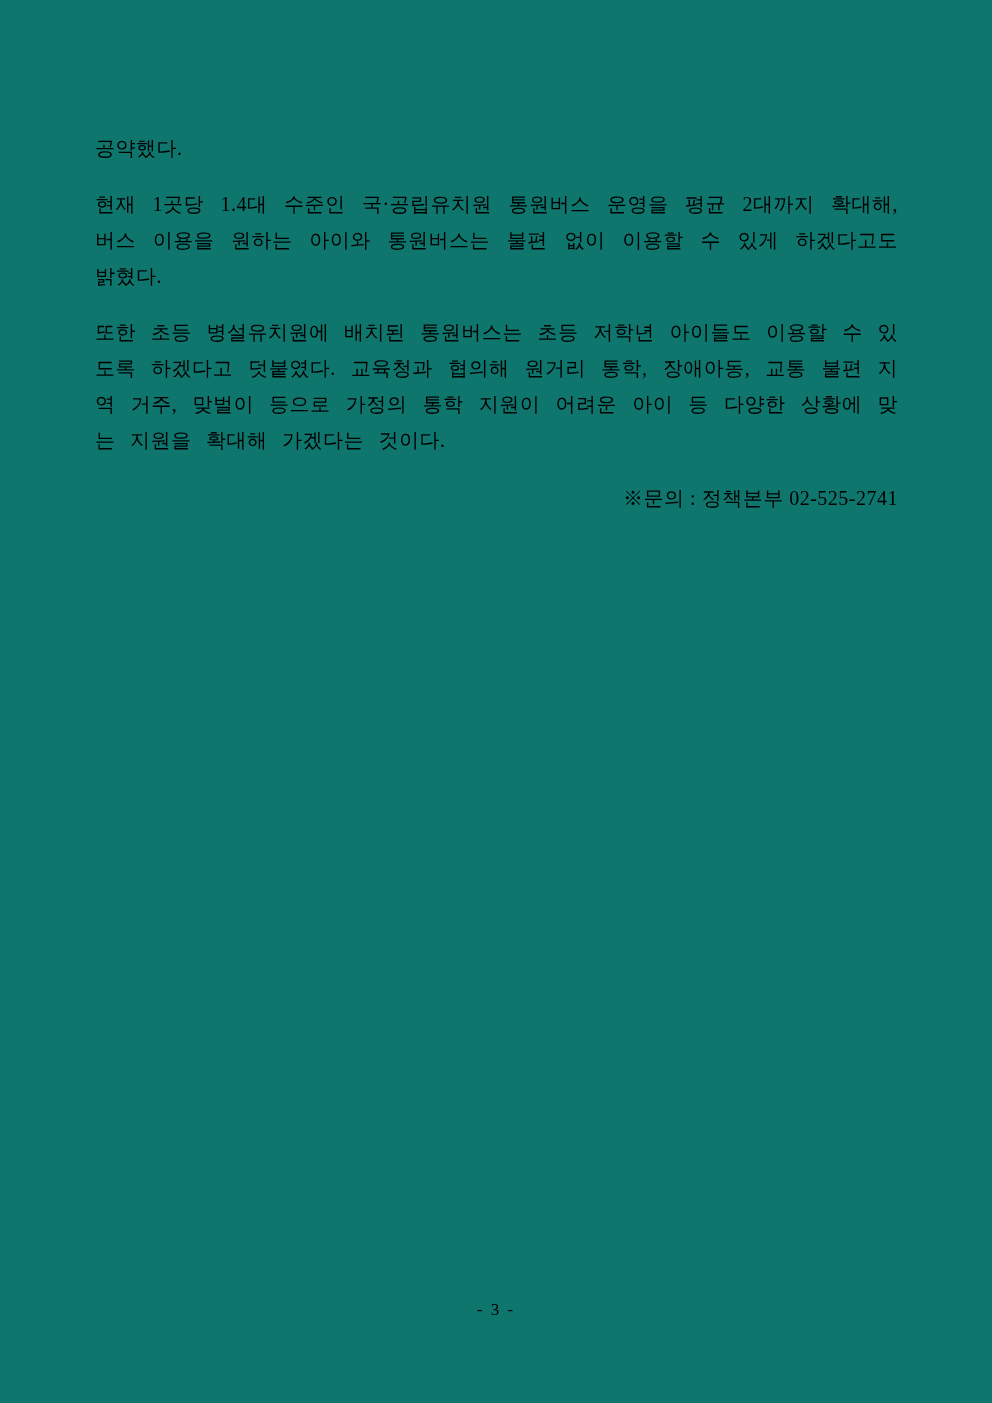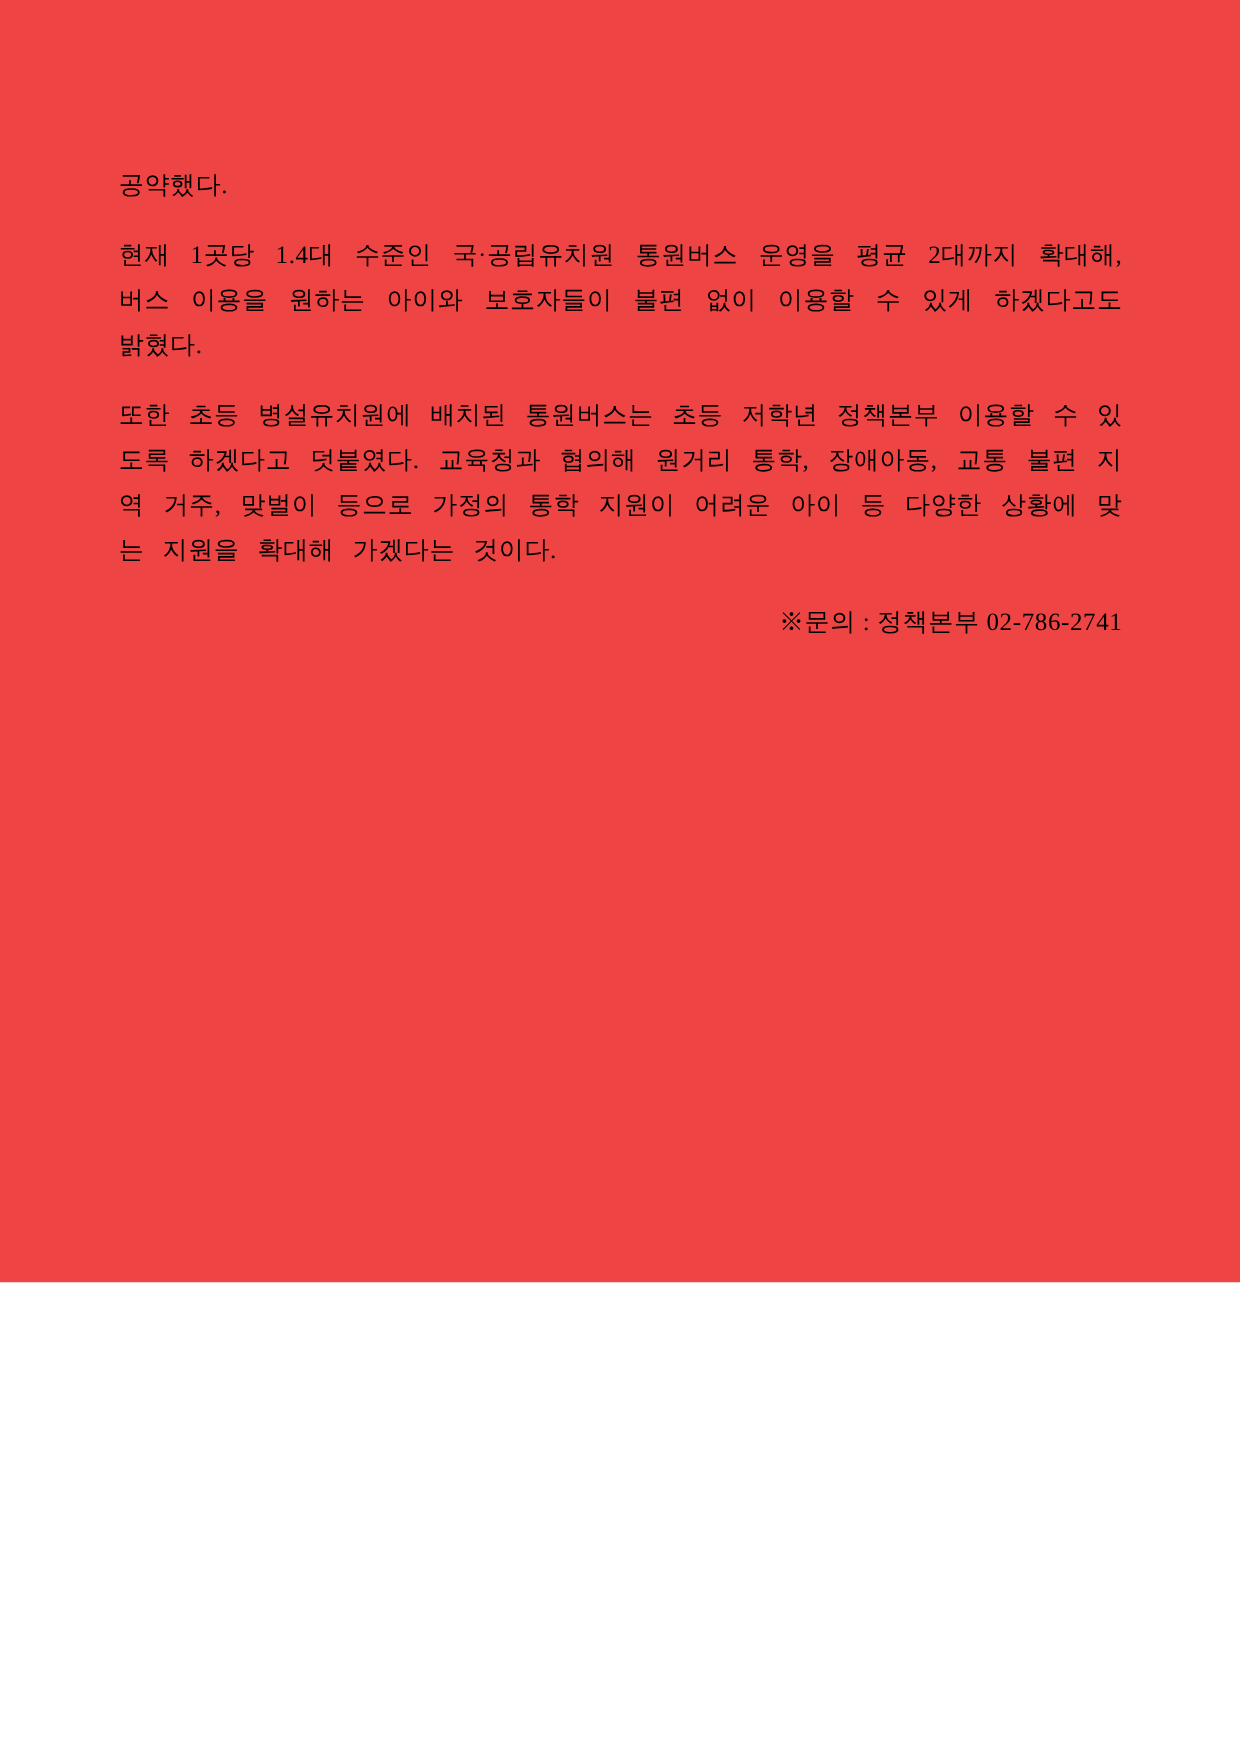--- a/index.html
+++ b/index.html
@@ -3,22 +3,22 @@
 <meta charset="utf-8">
 <style>
   html, body {
     margin: 0;
     padding: 0;
     background: #ffffff;
   }
   .page {
     position: relative;
     width: 992px;
-    height: 1026px;
-    background: #ef4444;
+    height: 1403px;
+    background: #0f766e;
     color: #000000;
     font-family: "Liberation Serif", "DejaVu Serif", serif;
     overflow: hidden;
     box-sizing: border-box;
   }
   .doc-body {
     position: absolute;
     top: 130px;
     left: 95px;
     width: 803px;
@@ -52,19 +52,19 @@
     color: #000000;
     font-family: "Liberation Serif", "DejaVu Serif", serif;
   }
 </style>
 </head>
 <body>
 
 <div class="page">
   <div class="doc-body">
     <p>공약했다.</p>
-    <p>현재 1곳당 1.4대 수준인 국·공립유치원 통원버스 운영을 평균 2대까지 확대해, 버스 이용을 원하는 아이와 보호자들이 불편 없이 이용할 수 있게 하겠다고도 밝혔다.</p>
-    <p>또한 초등 병설유치원에 배치된 통원버스는 초등 저학년 정책본부 이용할 수 있도록 하겠다고 덧붙였다. 교육청과 협의해 원거리 통학, 장애아동, 교통 불편 지역 거주, 맞벌이 등으로 가정의 통학 지원이 어려운 아이 등 다양한 상황에 맞는 지원을 확대해 가겠다는 것이다.</p>
-    <div class="contact-line">※문의 : 정책본부 02-786-2741</div>
+    <p>현재 1곳당 1.4대 수준인 국·공립유치원 통원버스 운영을 평균 2대까지 확대해, 버스 이용을 원하는 아이와 통원버스는 불편 없이 이용할 수 있게 하겠다고도 밝혔다.</p>
+    <p>또한 초등 병설유치원에 배치된 통원버스는 초등 저학년 아이들도 이용할 수 있도록 하겠다고 덧붙였다. 교육청과 협의해 원거리 통학, 장애아동, 교통 불편 지역 거주, 맞벌이 등으로 가정의 통학 지원이 어려운 아이 등 다양한 상황에 맞는 지원을 확대해 가겠다는 것이다.</p>
+    <div class="contact-line">※문의 : 정책본부 02-525-2741</div>
   </div>
 
   <div class="page-number">- 3 -</div>
 </div>
 
 </body></html>

